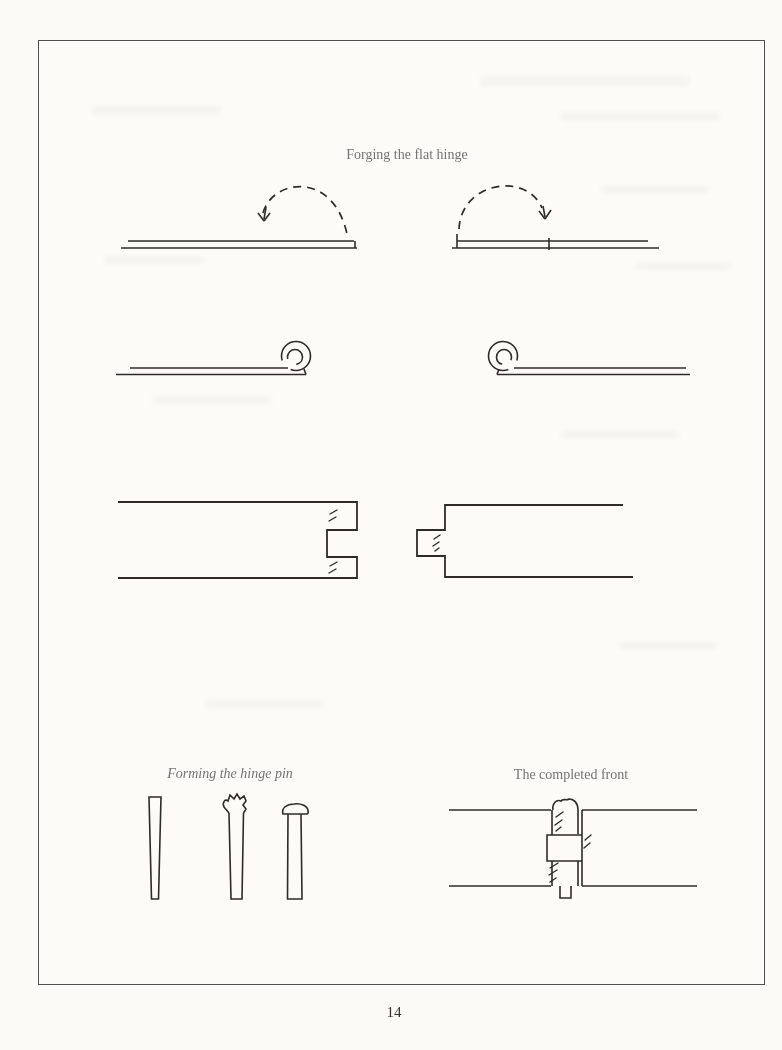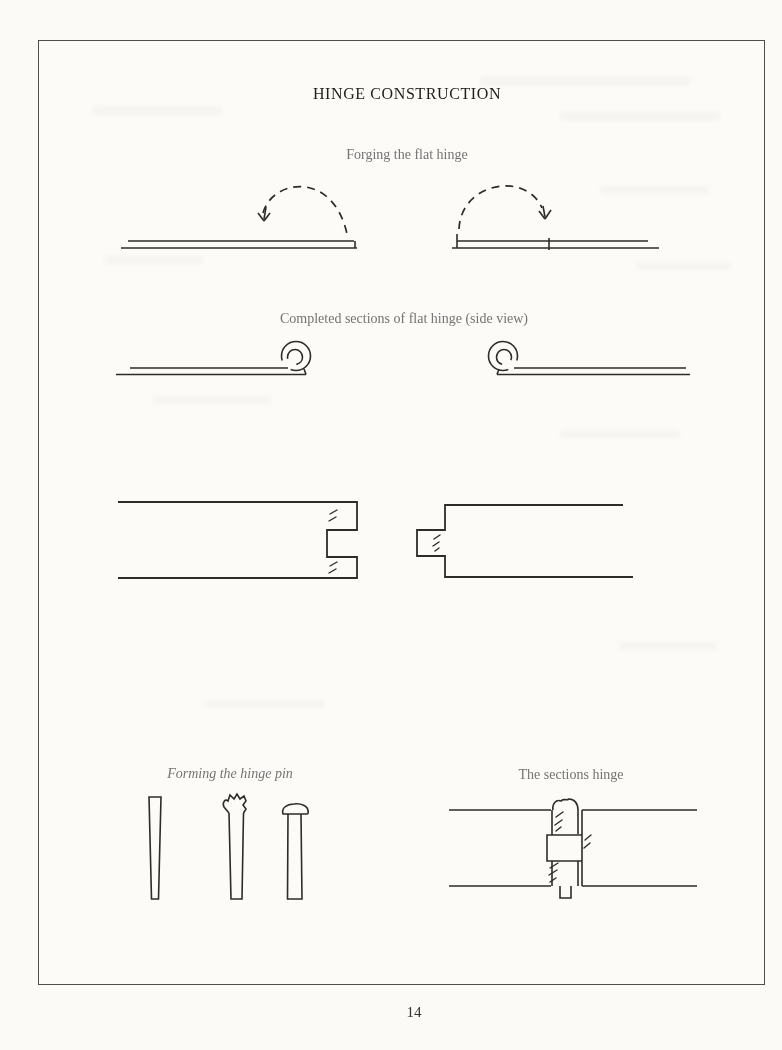--- a/index.html
+++ b/index.html
@@ -50,26 +50,24 @@
   <div class="smudge" style="left:560px;top:112px;width:160px;height:9px;"></div>
   <div class="smudge" style="left:92px;top:106px;width:130px;height:9px;"></div>
   <div class="smudge" style="left:600px;top:186px;width:110px;height:8px;"></div>
   <div class="smudge" style="left:636px;top:262px;width:95px;height:8px;"></div>
   <div class="smudge" style="left:104px;top:256px;width:100px;height:8px;"></div>
   <div class="smudge" style="left:152px;top:396px;width:120px;height:8px;"></div>
   <div class="smudge" style="left:560px;top:430px;width:120px;height:8px;"></div>
   <div class="smudge" style="left:618px;top:642px;width:100px;height:8px;"></div>
   <div class="smudge" style="left:205px;top:700px;width:120px;height:8px;"></div>
 
-  <div class="txt title" style="left:407px;top:85px;">HINGE CONSTRUCTION</div>
   <div class="txt caption" style="left:407px;top:147px;">Forging the flat hinge</div>
-  <div class="txt caption" style="left:404px;top:311px;">Completed sections of flat hinge (side view)</div>
   <div class="txt caption" style="left:230px;top:766px;font-style:italic;">Forming the hinge pin</div>
-  <div class="txt caption" style="left:571px;top:767px;">The sections hinge</div>
-  <div class="txt pagenum" style="left:414px;top:1004px;text-align:center;">14</div>
+  <div class="txt caption" style="left:571px;top:767px;">The completed front</div>
+  <div class="txt pagenum" style="left:394px;top:1004px;text-align:center;">14</div>
 
   <svg class="art" width="782" height="1050" viewBox="0 0 782 1050">
 
     <g>
       <path d="M128,241 H354"></path>
       <path d="M121,248 H357"></path>
       <path d="M355,241 V248"></path>
       <path class="dash" d="M263,213 C272,179 333,170 347,234"></path>
       <path d="M266,207 L264,219"></path>
       <path d="M258,213 L264,221 M270,213 L264,221"></path>

